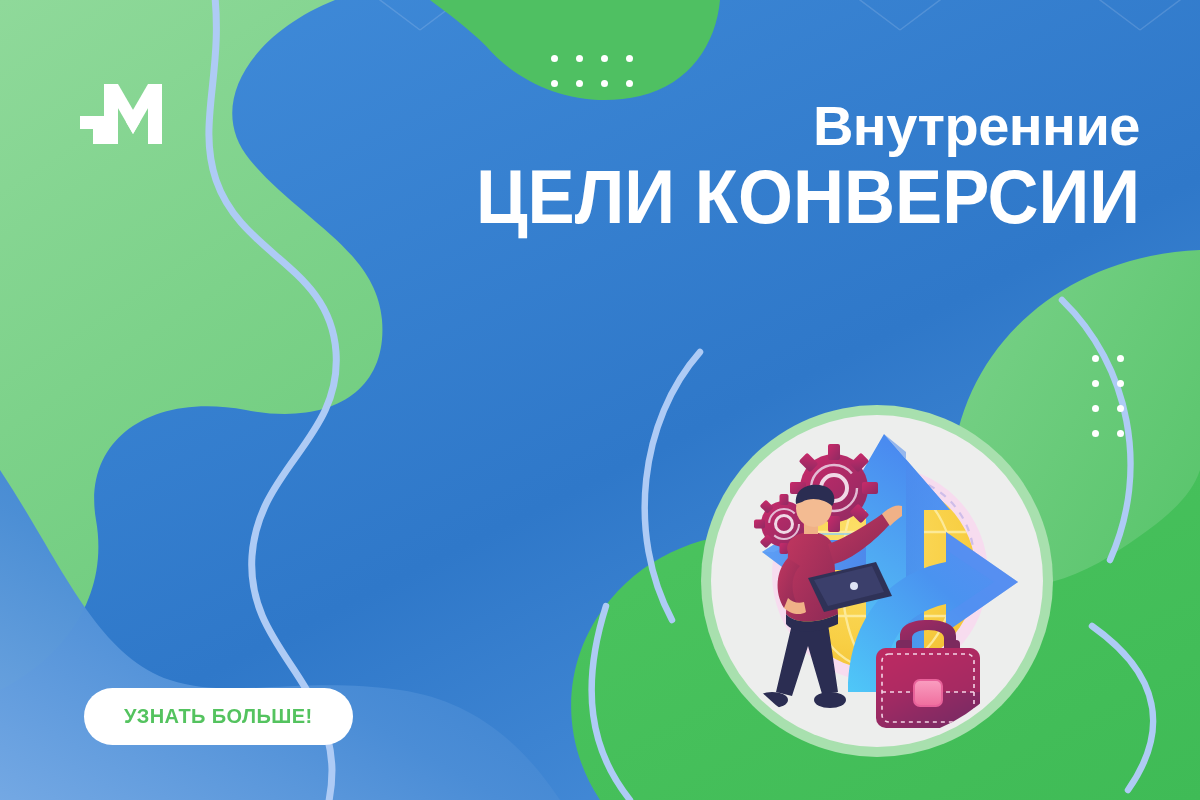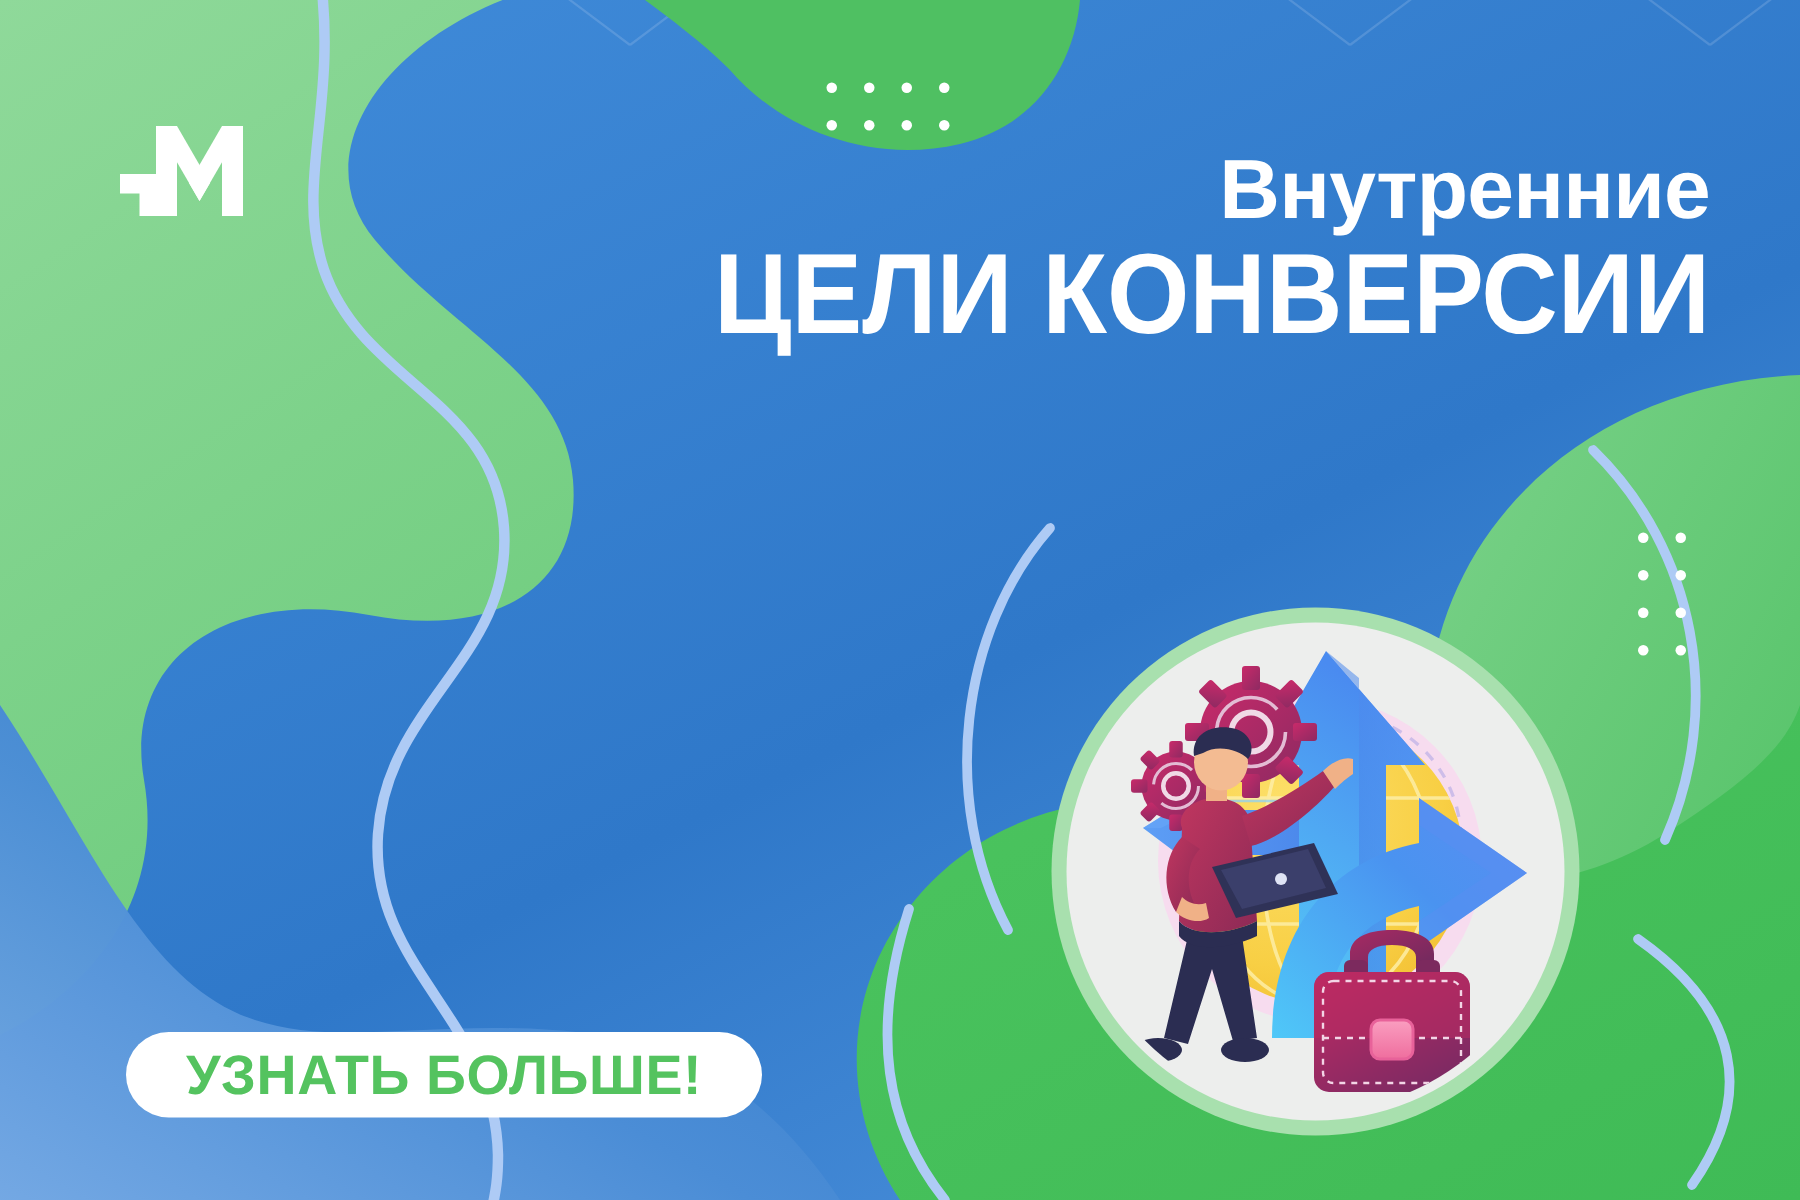--- a/index.html
+++ b/index.html
@@ -40,21 +40,21 @@
   
   .subcopy{position:absolute;left:84px;top:566px;width:390px;
     color:#ffffff;font-size:21px;line-height:1.42;font-weight:400;}
 
   
   .cta{position:absolute;left:84px;top:688px;
     display:inline-flex;align-items:center;justify-content:center;
     height:57px;padding:0 40px;border:none;border-radius:30px;
     background:#ffffff;color:#54c35f;
     font-family:"Liberation Sans", sans-serif;
-    font-size:37px;font-weight:700;letter-spacing:.4px;cursor:pointer;}
+    font-size:20px;font-weight:700;letter-spacing:.4px;cursor:pointer;}
 
   
   .illu{position:absolute;left:688px;top:392px;width:378px;height:378px;}
 </style>
 </head>
 <body>
 
 <div class="banner">
 
   <div class="bg-base"></div>

